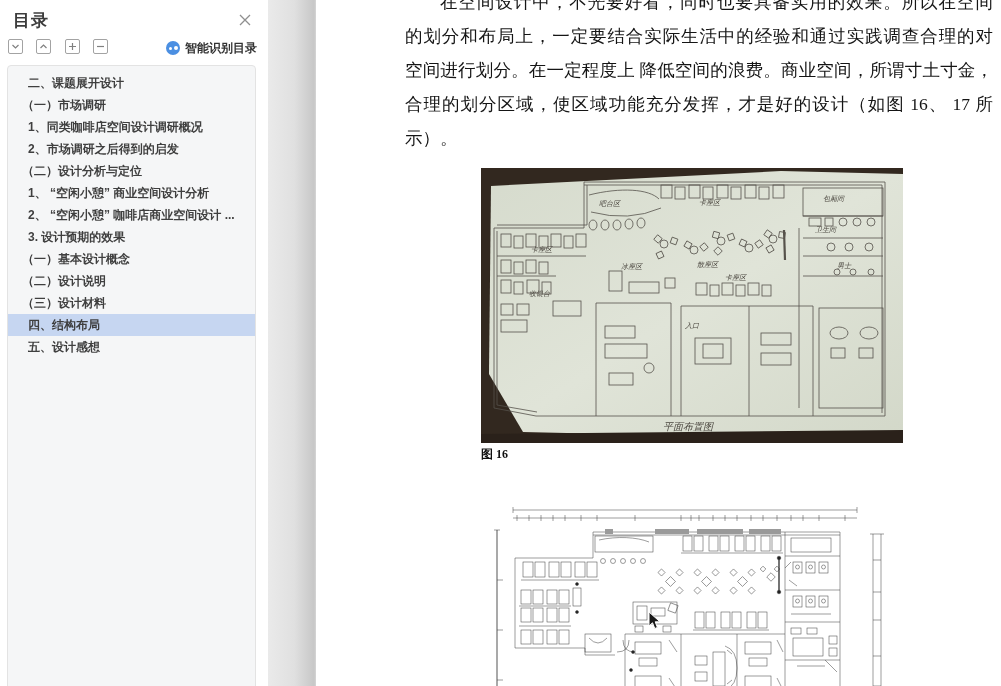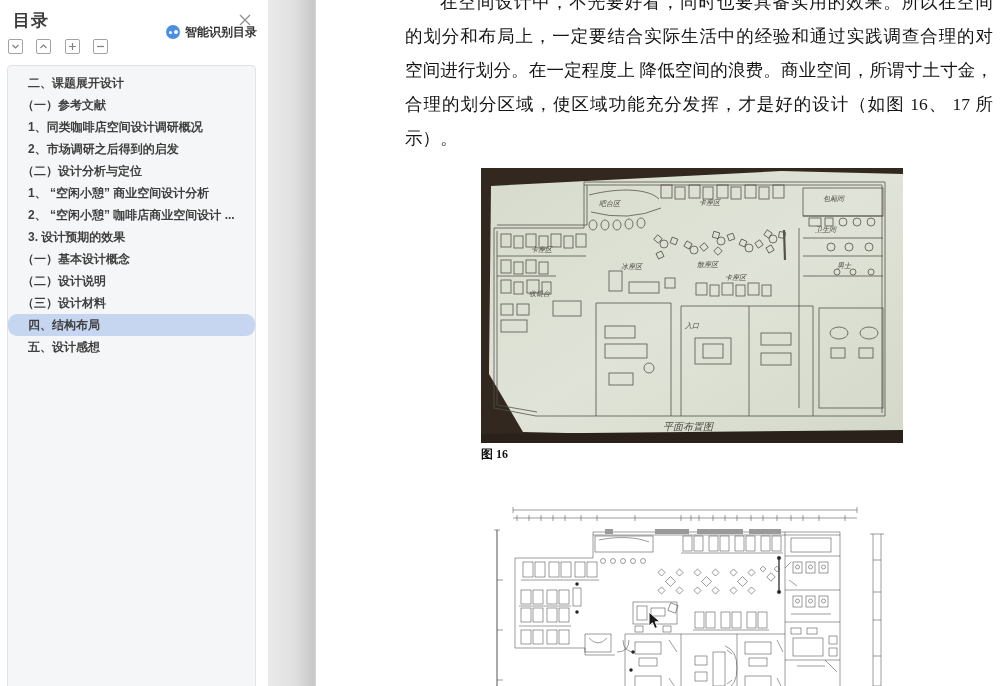--- a/index.html
+++ b/index.html
@@ -25,21 +25,21 @@
     cursor:pointer; color:#8f8f8f;
   }
   .sb-toolbar { position:absolute; left:8px; top:39px; height:16px; }
   .tb-btn {
     display:inline-block; width:15px; height:15px; margin-right:9px;
     border:1px solid #a3a3a3; border-radius:2px; background:#fff;
     vertical-align:top; position:relative; cursor:pointer;
   }
   .tb-btn svg { position:absolute; left:2px; top:2px; }
   .smart-toc {
-    position:absolute; left:166px; top:22px; height:16px; cursor:pointer;
+    position:absolute; left:166px; top:38px; height:16px; cursor:pointer;
     white-space:nowrap;
   }
   .smart-icon {
     display:inline-block; width:14px; height:14px; border-radius:50%;
     background:#4b8fe2; vertical-align:-3px; position:relative;
   }
   .smart-icon i {
     position:absolute; background:#fff; border-radius:50%;
     width:3px; height:3px; top:6px;
   }
@@ -50,21 +50,21 @@
     position:absolute; left:7px; top:65px; width:249px; height:640px;
     background:#f5f6f7; border:1px solid #e3e3e3; border-radius:4px;
     padding-top:6px; overflow:hidden;
   }
   .toc-item {
     height:22px; line-height:22px; padding-left:20px;
     font-size:12px; color:#3f3f3f; white-space:nowrap; overflow:hidden;
     cursor:pointer;
   }
   .toc-item.paren { padding-left:14px; }
-  .toc-item.active { background:#c6d6f1;border-radius:9px; }
+  .toc-item.active { background:#c6d6f1; }
 
   
   .viewer {
     position:absolute; left:268px; top:0; width:733px; height:686px;
     background:#e7e7e7;
     border-radius:14px;
   }
   .page-shadow {
     position:absolute; left:0; top:0; width:48px; height:686px;
     background:linear-gradient(90deg,#eaeaea 0%,#e0e0e0 55%,#c7c7c7 96%,#d6d6d6 100%);
@@ -128,21 +128,21 @@
           </svg>
       </span>
     </div>
 
     <div class="smart-toc">
       <span class="smart-icon"><i class="l"></i><i class="r"></i></span><span class="smart-label">智能识别目录</span>
     </div>
 
     <div class="toc-panel">
       <div class="toc-item">二、课题展开设计</div>
-      <div class="toc-item paren">（一）参考文献</div>
+      <div class="toc-item paren">（一）市场调研</div>
       <div class="toc-item">1、同类咖啡店空间设计调研概况</div>
       <div class="toc-item">2、市场调研之后得到的启发</div>
       <div class="toc-item paren">（二）设计分析与定位</div>
       <div class="toc-item">1、 “空闲小憩” 商业空间设计分析</div>
       <div class="toc-item">2、 “空闲小憩” 咖啡店商业空间设计 ...</div>
       <div class="toc-item">3. 设计预期的效果</div>
       <div class="toc-item paren">（一）基本设计概念</div>
       <div class="toc-item paren">（二）设计说明</div>
       <div class="toc-item paren">（三）设计材料</div>
       <div class="toc-item active">四、结构布局</div>

